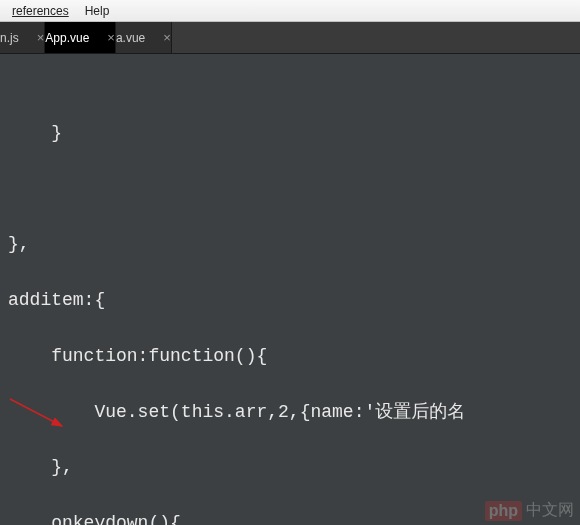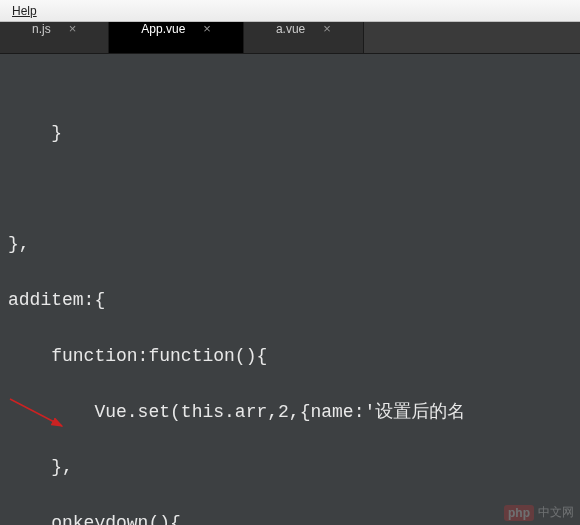--- a/index.html
+++ b/index.html
@@ -29,21 +29,22 @@
 .menu-item:nth-child(2) { text-underline-offset: 1px; }
 .tabbar {
   background: #3a3a3a;
   height: 32px;
   display: flex;
   align-items: stretch;
   border-bottom: 1px solid #1a1a1a;
 }
 .tab {
   display: flex;
-  padding: 0 32px;
+  align-items: center;
+  padding: 0 0;
   font-size: 12px;
   color: #ccc;
   background: #2f2f2f;
   border-right: 1px solid #1a1a1a;
   cursor: pointer;
   gap: 18px;
 }
 .tab.active {
   background: #000000;
   color: #fff;
@@ -68,38 +69,39 @@
 }
 .arrow {
   position: absolute;
   pointer-events: none;
 }
 .watermark {
   position: absolute;
   right: 6px;
   bottom: 4px;
   opacity: 0.25;
-  font-size: 12px;
+  font-size: 16px;
   color: #fff;
   display: flex;
   align-items: center;
   gap: 4px;
 }
 .watermark .wm-badge {
   background: #d33;
   color: #fff;
   padding: 1px 4px;
   border-radius: 3px;
   font-weight: bold;
 }
 </style>
 </head>
 <body>
 
 <div class="menubar">
+  <span class="menu-item">references</span>
   <span class="menu-item">Help</span>
 </div>
 
 <div class="tabbar">
   <div class="tab">
     <span>n.js</span>
     <span class="tab-close">×</span>
   </div>
   <div class="tab active">
     <span>App.vue</span>

